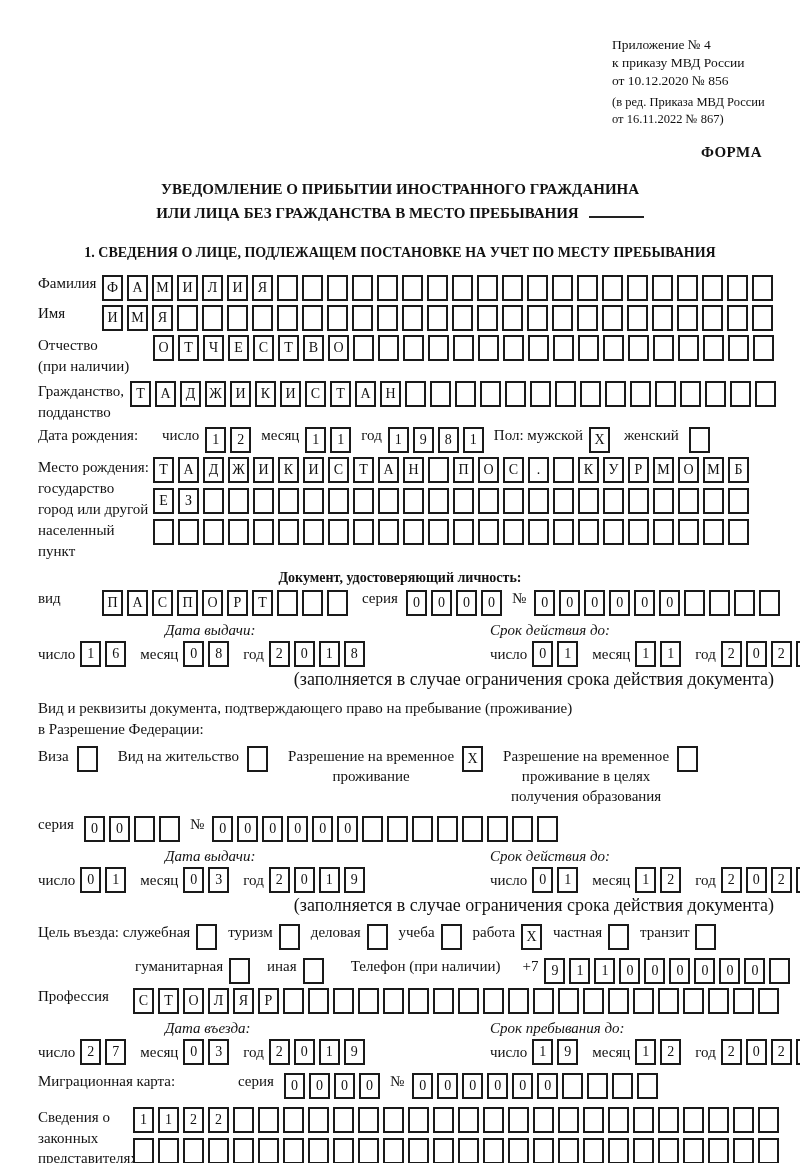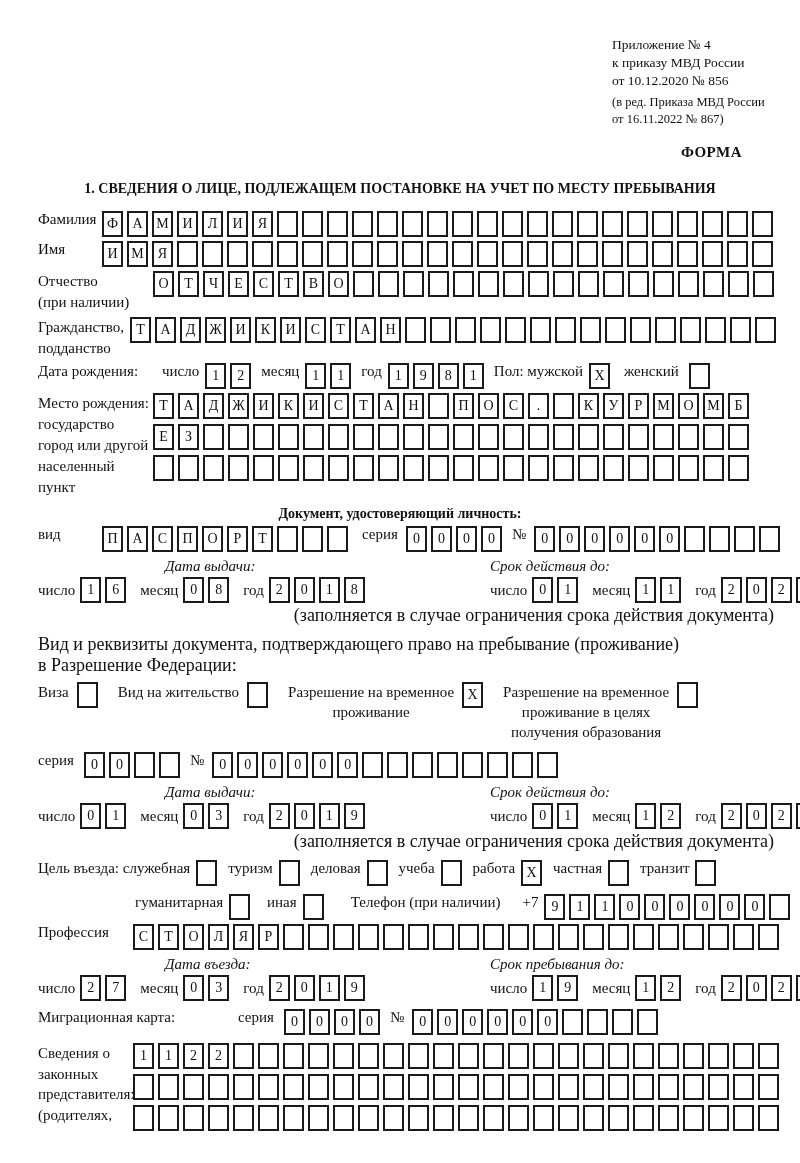--- a/index.html
+++ b/index.html
@@ -4,21 +4,21 @@
 <style>
   html,body{margin:0;padding:0;background:#888;}
   .page{
     width:800px;height:1163px;background:#ffffff;margin:0 auto;
     font-family:"Liberation Serif","DejaVu Serif",serif;color:#111;
     position:relative;overflow:hidden;box-sizing:border-box;padding-top:36px;
   }
   .annex{margin-left:612px;font-size:13.5px;line-height:18px;}
   .annex .small{font-size:12.5px;line-height:17px;}
   .annex .gap{height:4px;}
-  .form-label{font-weight:bold;font-size:15px;text-align:right;padding-right:58px;margin-top:16px;letter-spacing:.5px;}
+  .form-label{font-weight:bold;font-size:15px;text-align:right;padding-right:38px;margin-top:16px;letter-spacing:.5px;}
   .title{font-weight:bold;font-size:15px;text-align:center;line-height:24px;margin-top:16px;}
   .tunder{display:inline-block;width:55px;border-bottom:2px solid #222;height:1px;margin-left:10px;}
   .section-heading{font-weight:bold;font-size:14px;text-align:center;margin-top:20px;}
   .rows{margin-top:14px;}
   .frow{display:flex;margin:4px 0 4px 38px;font-size:15px;}
   .frow.top{align-items:flex-start;}
   .lbl{flex:none;}
   .w64{width:64px;}  .w92{width:92px;}  .w95{width:95px;}  .w115{width:115px;}
   .lbl-block{flex:none;line-height:21px;}
   .boxes{display:inline-flex;flex:none;}
@@ -31,21 +31,21 @@
   .stack > .boxes:last-child{margin-bottom:0;}
   .mlg{margin-left:10px;} .mls{margin-left:6px;} .mlx{margin-left:16px;}
   .center-bold{font-weight:bold;font-size:14px;text-align:center;margin-top:8px;margin-bottom:4px;}
   .dhead{display:grid;grid-template-columns:452px 1fr;margin-left:38px;font-size:15px;margin-top:6px;font-style:italic;}
   .dhead .h1{margin-left:127px;}
   .drow{display:grid;grid-template-columns:452px 1fr;margin-left:38px;font-size:15px;margin-top:2px;}
   .dg{display:flex;align-items:center;}
   .dg .lbl{margin-right:5px;}
   .dg .boxes{margin-right:10px;}
   .note-right{font-size:18px;text-align:right;padding-right:26px;margin-top:2px;}
-  .para{margin-left:38px;font-size:18px;line-height:21px;margin-top:8px;}
+  .para{margin-left:38px;font-size:15px;line-height:21px;margin-top:8px;}
   .permit-row{margin-top:6px;line-height:20px;}
   .pblock{text-align:center;flex:none;}
   .cbx{margin-left:8px;margin-right:0;}
   .purpose-row{margin-top:8px;}
   .purpose-row .lbl{margin-right:6px;}
   .purpose-row .boxes{margin-right:7px;}
   .indent97{margin-left:97px;}
   .rep-lines{line-height:20.5px;flex:none;width:95px;}
 </style>
 </head>
@@ -57,20 +57,26 @@
     <div>Приложение № 4</div>
     <div>к приказу МВД России</div>
     <div>от 10.12.2020 № 856</div>
     <div class="gap"></div>
     <div class="small">(в ред. Приказа МВД России</div>
     <div class="small">от 16.11.2022 № 867)</div>
   </div>
 
   <div class="form-label">ФОРМА</div>
 
+  <div class="title">
+    <div>УВЕДОМЛЕНИЕ О ПРИБЫТИИ ИНОСТРАННОГО ГРАЖДАНИНА</div>
+    <div>
+      <span>ИЛИ ЛИЦА БЕЗ ГРАЖДАНСТВА В МЕСТО ПРЕБЫВАНИЯ</span><span class="tunder"></span>
+    </div>
+  </div>
 
   <div class="section-heading">1. СВЕДЕНИЯ О ЛИЦЕ, ПОДЛЕЖАЩЕМ ПОСТАНОВКЕ НА УЧЕТ ПО МЕСТУ ПРЕБЫВАНИЯ</div>
 
   <div class="rows">
 
     <div class="frow">
       <span class="lbl w64">Фамилия</span>
       <span class="boxes">
           <span class="box">Ф</span>
           <span class="box">А</span>

